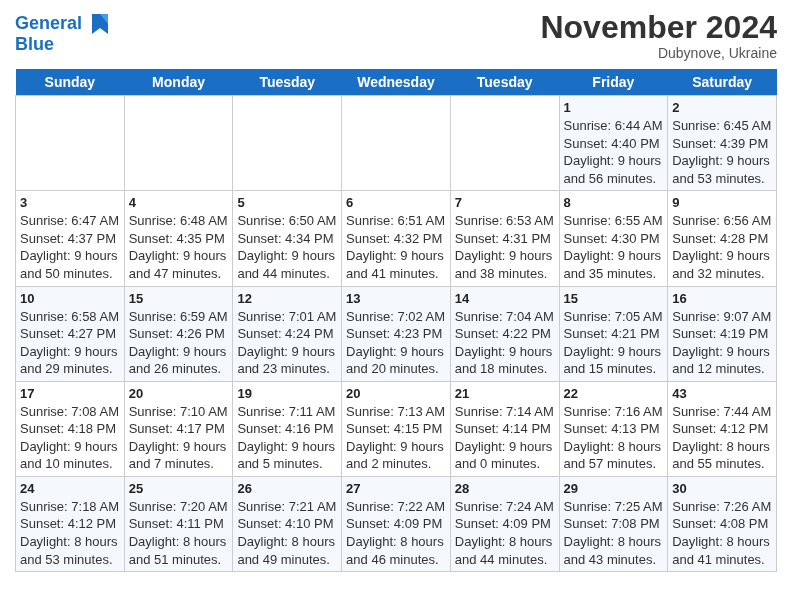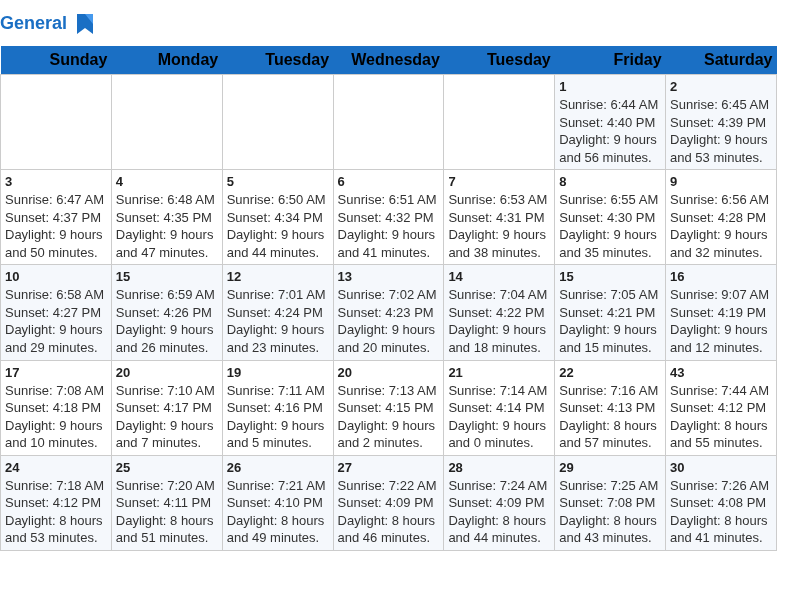--- a/index.html
+++ b/index.html
@@ -5,21 +5,21 @@
     * { margin: 0; padding: 0; box-sizing: border-box; }
     body {
       font-family: Arial, sans-serif;
       background: #fff;
       width: 792px;
       height: 612px;
       overflow: hidden;
     }
     .container {
       width: 792px;
-      padding: 10px 15px 10px 0;
+      padding: 10px 15px 10px 15px;
     }
     .header {
       display: flex;
       justify-content: space-between;
       align-items: flex-start;
       margin-bottom: 8px;
     }
     .logo {
       display: flex;
       align-items: center;
@@ -43,24 +43,24 @@
       font-size: 14px;
       color: #555;
     }
     table {
       width: 100%;
       border-collapse: collapse;
       table-layout: fixed;
     }
     thead tr th {
       background: #1a6fc4;
-      color: #000000;
-      font-size: 16px;
+      color: #ffffff;
+      font-size: 14px;
       padding: 5px 4px;
-      text-align: right;
+      text-align: center;
       font-weight: bold;
     }
     tbody tr td {
       border: 1px solid #ccc;
       vertical-align: top;
       padding: 4px 4px 3px 4px;
       font-size: 9.5px;
       color: #333;
       height: 78px;
       background: #fff;
@@ -93,21 +93,26 @@
       <div>
         <div style="display:flex;align-items:center;">
           <div style="font-size:18px;font-weight:bold;color:#333;line-height:1.1;">
             <span style="color:#1a6fc4;">General</span>
             <svg class="logo-icon" viewBox="0 0 24 28" width="20" height="24" style="display:inline-block;vertical-align:middle;margin-left:1px;">
               <polygon points="4,4 20,4 20,24 12,18 4,24" fill="#1a6fc4"></polygon>
               <polygon points="12,4 20,4 20,14" fill="#5aabff" opacity="0.7"></polygon>
             </svg>
           </div>
         </div>
+        <div style="font-size:18px;font-weight:bold;color:#1a6fc4;margin-top:-4px;">Blue</div>
       </div>
+    </div>
+    <div class="title-block">
+      <div class="month-title">November 2024</div>
+      <div class="location">Dubynove, Ukraine</div>
     </div>
   </div>
 
   <table>
     <thead>
       <tr>
       <th>Sunday</th>
           <th>Monday</th>
           <th>Tuesday</th>
           <th>Wednesday</th>

